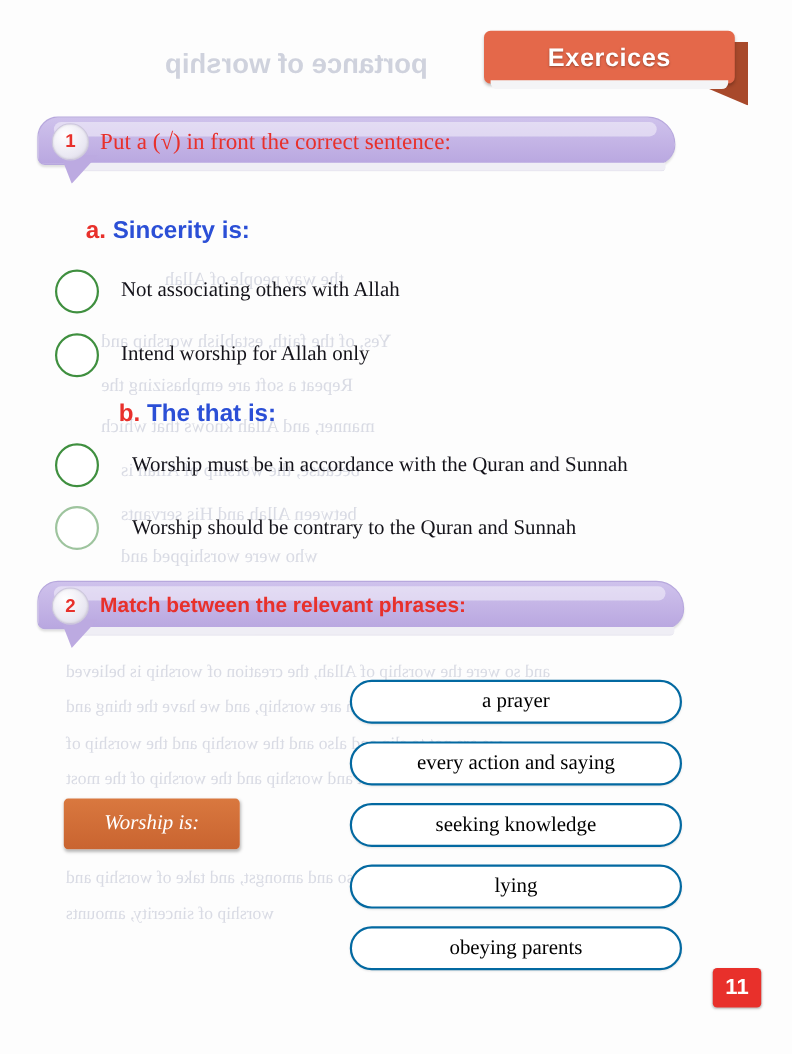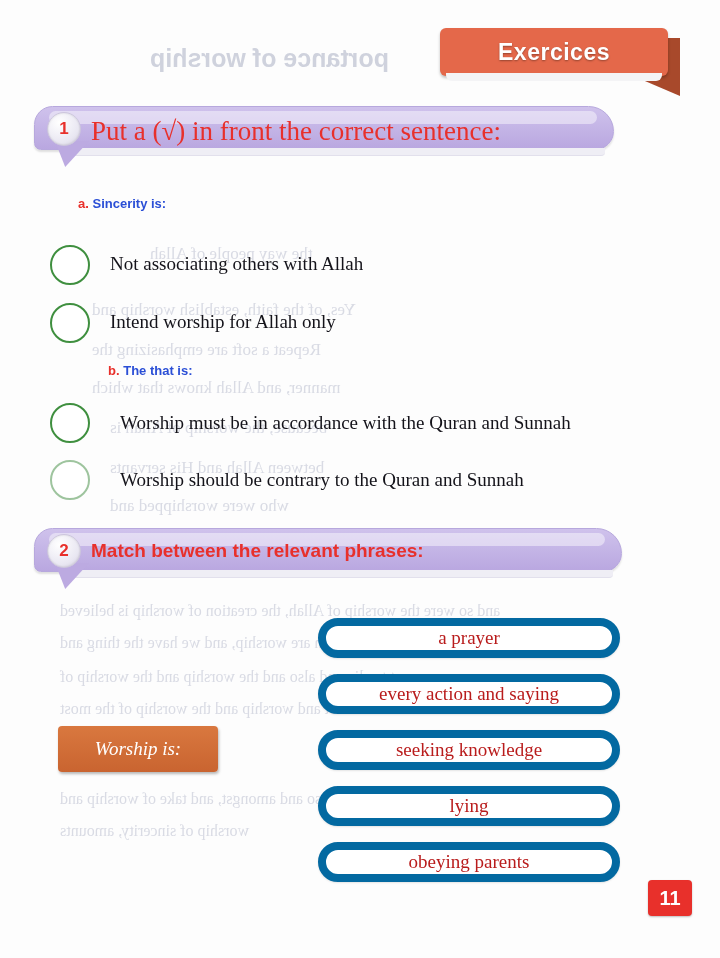--- a/index.html
+++ b/index.html
@@ -120,34 +120,34 @@
     border-radius:50%;
     background:
       repeating-conic-gradient(#ffffff 0deg 9deg, #d7d2e2 9deg 18deg);
     z-index:-1;
   }
   .q-text {
     position: absolute;
     left: 56px; top: 9px;
     color: #e8302b;
     font-family: "Liberation Serif", serif;
-    font-size: 27px;
+    font-size: 21px;
   }
   .q-text.sans {
     font-family: "Liberation Sans", sans-serif;
     font-weight: bold;
     font-size: 19px;
     top: 11px;
   }
 
   
   .sub-label {
     position: absolute;
     font-family: "Liberation Sans", sans-serif;
-    font-size: 13px;
+    font-size: 22px;
     font-weight: bold;
   }
   .sub-letter { color: #e8302b; }
   .sub-title { color: #2b4fd6; }
 
   
   .opt-circle {
     position: absolute;
     width: 40px; height: 40px;
     border: 2px solid #3f8f3f;
@@ -160,27 +160,27 @@
     font-family: "Liberation Serif", serif;
     font-size: 19px;
     color: #14131a;
   }
 
   
   .match-box {
     position: absolute;
     left: 318px;
     width: 302px; height: 40px;
-    border: 8px solid #0369a1;
+    border: 2px solid #0369a1;
     border-radius: 20px;
     background: #ffffff;
     display: flex; align-items: center; justify-content: center;
     font-family: "Liberation Serif", serif;
     font-size: 19px;
-    color: #b91c1c;
+    color: #000000;
     box-shadow: 0 1px 2px rgba(0,0,0,.10);
   }
   .match-left {
     position: absolute;
     left: 58px; top: 726px;
     width: 160px; height: 46px;
     background: linear-gradient(#d9783f, #c96430);
     border-radius: 4px;
     display: flex; align-items: center; justify-content: center;
     font-family: "Liberation Serif", serif;

